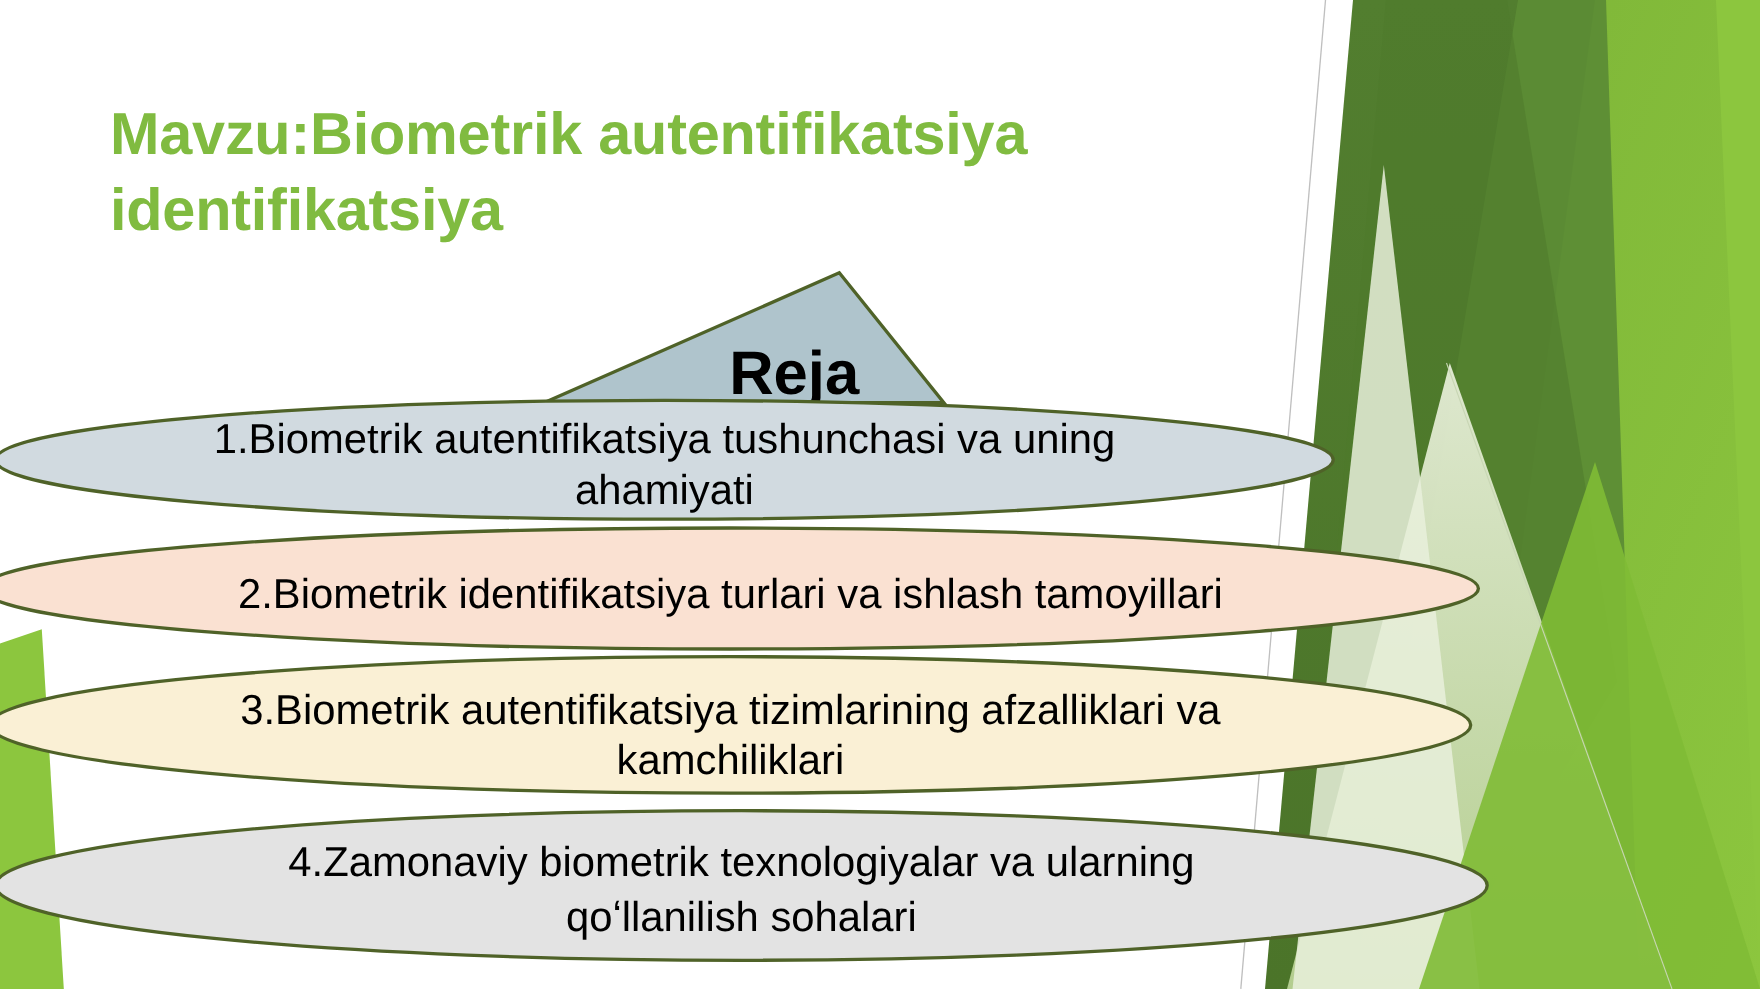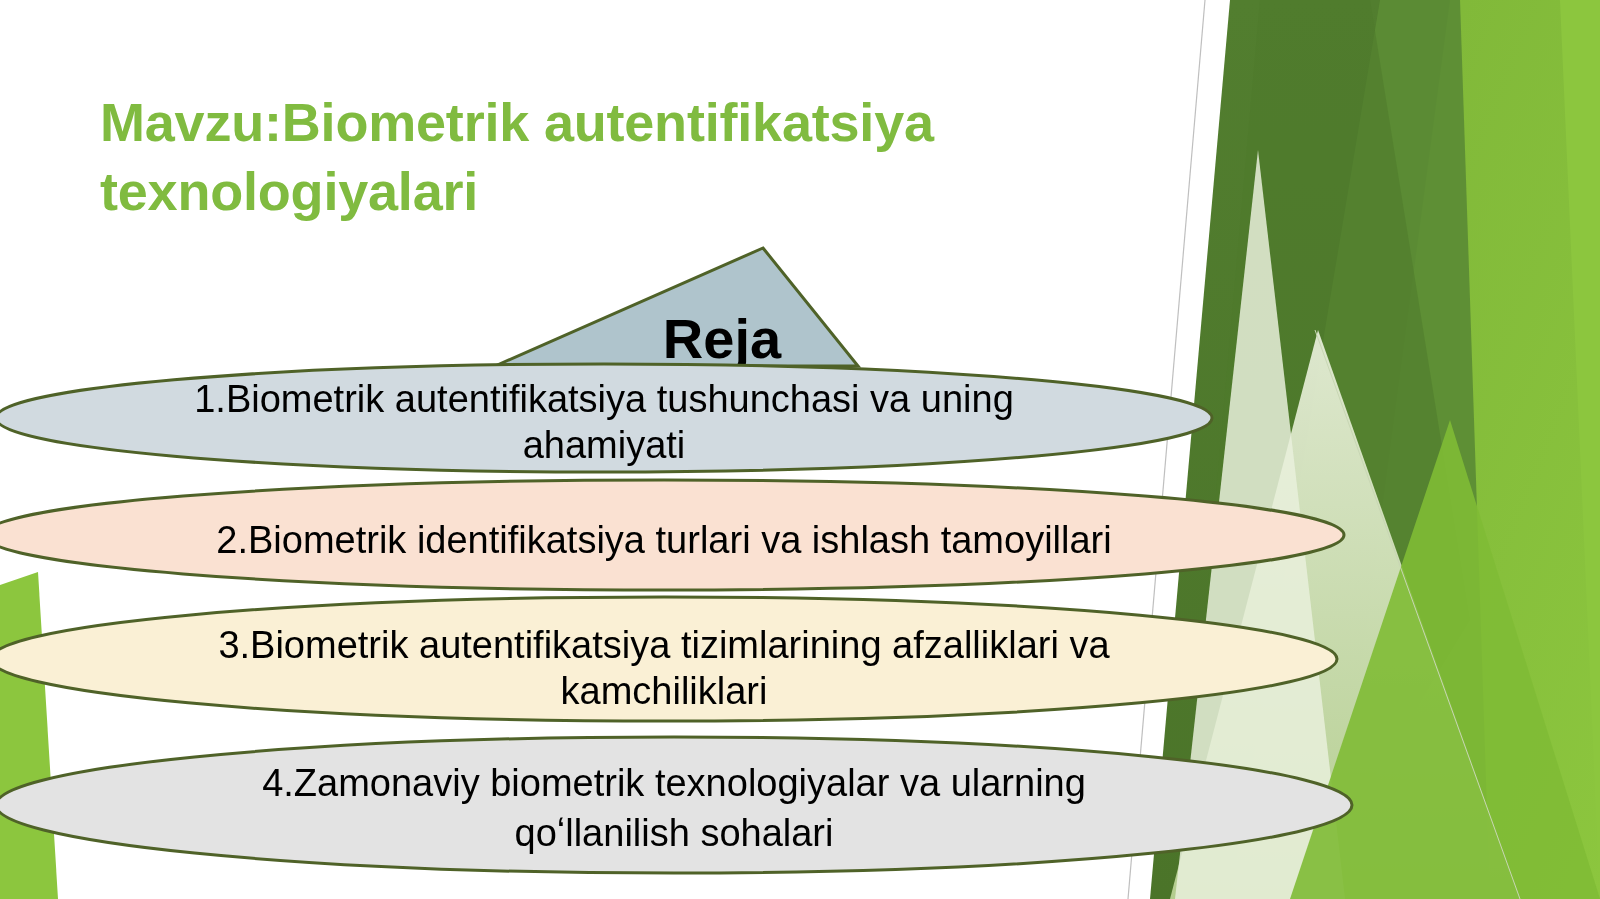--- a/index.html
+++ b/index.html
@@ -90,21 +90,21 @@
     <polygon points="1258,150 1345,899 1175,899" fill="#E9F0DC" opacity="0.85"></polygon>
 
     <polygon points="1450,420 1600,899 1290,899" fill="#7FBB35" opacity="0.9"></polygon>
 
     <line x1="1205" y1="0" x2="1128" y2="899" stroke="#BFBFBF" stroke-width="1.2"></line>
     <line x1="1315" y1="330" x2="1520" y2="899" stroke="#C8D6B4" stroke-width="1"></line>
 
     <polygon points="0,585 38,572 58,899 0,899" fill="#8CC63E"></polygon>
   </svg>
 
-  <div id="slide-title">Mavzu:Biometrik autentifikatsiya texnologiyalari</div>
+  <div id="slide-title">Mavzu:Biometrik autentifikatsiya identifikatsiya</div>
 
   <svg id="shapes-layer" viewBox="0 0 1600 899" preserveAspectRatio="none">
 
     <g>
       <polygon points="763,248 858,366 495,366" fill="#AFC4CC" stroke="#4F6228" stroke-width="3"></polygon>
       <text x="722" y="358" text-anchor="middle" class="reja-label">Reja</text>
     </g>
 
     <g>
       <ellipse cx="604" cy="418" rx="608" ry="54" fill="#D1DAE0" stroke="#4F6228" stroke-width="3"></ellipse>

